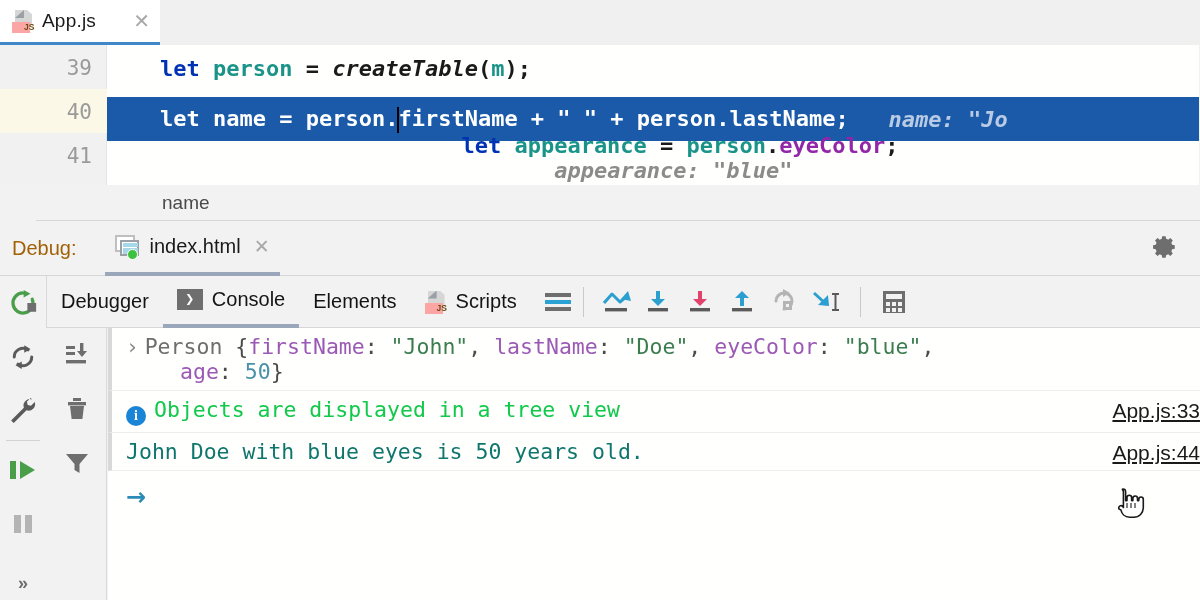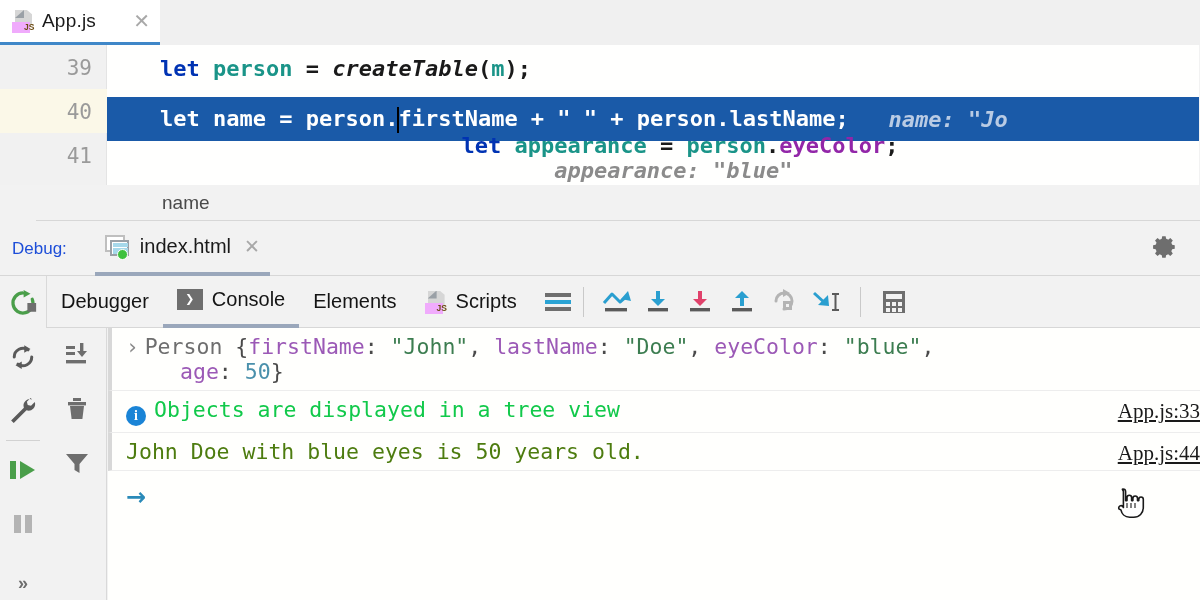--- a/index.html
+++ b/index.html
@@ -37,21 +37,21 @@
     position: absolute; left: 3px; top: 1px; width: 17px; height: 15px;
     background: #d6d6d6;
     clip-path: polygon(0 0, 70% 0, 100% 28%, 100% 100%, 0 100%);
   }
   .jsicon .fold {
     position: absolute; left: 3px; top: 1px; width: 9px; height: 8px;
     background: #9aa0a6; clip-path: polygon(0 100%, 100% 0, 100% 100%);
   }
   .jsicon .badge {
     position: absolute; left: 0; bottom: 0; width: 18px; height: 11px;
-    background: #f0abfc; color: #6b4a12;
+    background: #fca5a5; color: #6b4a12;
     font-size: 8.5px; font-weight: 700; line-height: 11px; text-align: center;
     font-family: "Liberation Sans", sans-serif;
     padding-left: 12px;
   }
 
   
   .editor {
     position: absolute; left: 0; top: 45px; width: 1199px; height: 140px;
     background: #fffffe;
     font-family: "DejaVu Sans Mono", monospace;
@@ -95,21 +95,21 @@
     display: flex; align-items: center; padding-left: 126px;
     font-size: 19px; color: #4a4a4a; margin-left: 36px;
   }
 
   
   .dbg-header {
     position: absolute; left: 0; top: 222px; width: 1200px; height: 54px;
     background: #f2f2f2; display: flex; align-items: center;
     border-bottom: 1px solid #d7d7d7;
   }
-  .dbg-label { margin-left: 12px; font-size: 17px; color: #1d4ed8; }
+  .dbg-label { margin-left: 12px; font-size: 20px; color: #a16207; }
   .dbg-tab {
     margin-left: 28px; height: 54px; display: flex; align-items: center; gap: 9px;
     padding: 0 10px; border-bottom: 4px solid #9aa7bb;
   }
   .dbg-tab-label { font-size: 20px; color: #1a1a1a; }
   .dbg-tab-close { font-size: 19px; color: #a8a8a8; font-weight: 300; margin-left: 4px; }
   .htmlicon { position: relative; width: 26px; height: 24px; flex: 0 0 26px; }
   .htmlicon .back { position: absolute; left: 0; top: 0; width: 20px; height: 17px; border: 2px solid #bfbfbf; background: #fff; }
   .htmlicon .front { position: absolute; left: 5px; top: 5px; width: 19px; height: 16px; border: 2px solid #9aa0a6; background: #fff; }
   .htmlicon .front::before { content:""; position:absolute; left:1px; top:1px; width:15px; height:4px; background:#a6d8ea; }
@@ -165,36 +165,36 @@
   .cmsg {
     position: relative; width: 1092px;
     font-family: "DejaVu Sans Mono", monospace; font-size: 21.5px;
     border-bottom: 1px solid #ededed;
     padding: 6px 0 6px 14px;
     border-left: 4px solid #d8d8d8;
   }
   .cmsg .link {
     position: absolute; right: 0; top: 8px;
     color: #1a1a1a; text-decoration: underline; font-size: 21px;
-    font-family: Liberation Serif, serif;
+    font-family: Liberation Sans, sans-serif;
   }
   .twisty { color: #8a8a8a; font-size: 21px; margin-right: 6px; }
   .o-cls { color: #6e6e6e; }
   .o-key { color: #9b59b6; }
   .o-str { color: #3c7d50; }
   .o-num { color: #4a90ab; }
   .o-pun { color: #4a4a4a; }
   .info-ico {
     display: inline-block; width: 20px; height: 20px; border-radius: 50%;
     background: #1a84d6; color: #fff; font-size: 14px; font-weight: 700;
     text-align: center; line-height: 20px; vertical-align: -3px;
     margin-right: 8px; font-family: "Liberation Serif", serif;
   }
   .green { color: #11c94a; }
-  .plain { color: #4d7c0f; }
+  .plain { color: #0f766e; }
   .prompt-row {
     position: relative; width: 1092px; height: 70px; padding: 12px 0 0 14px;
     border-left: 4px solid transparent;
   }
   .prompt-arrow { font-size: 24px; color: #2a8ab8; font-weight: 700; font-family: "DejaVu Sans", sans-serif;}
 
   
   .hand-cursor { position: absolute; left: 1113px; top: 487px; width: 34px; height: 38px; }
 </style>
 </head>

